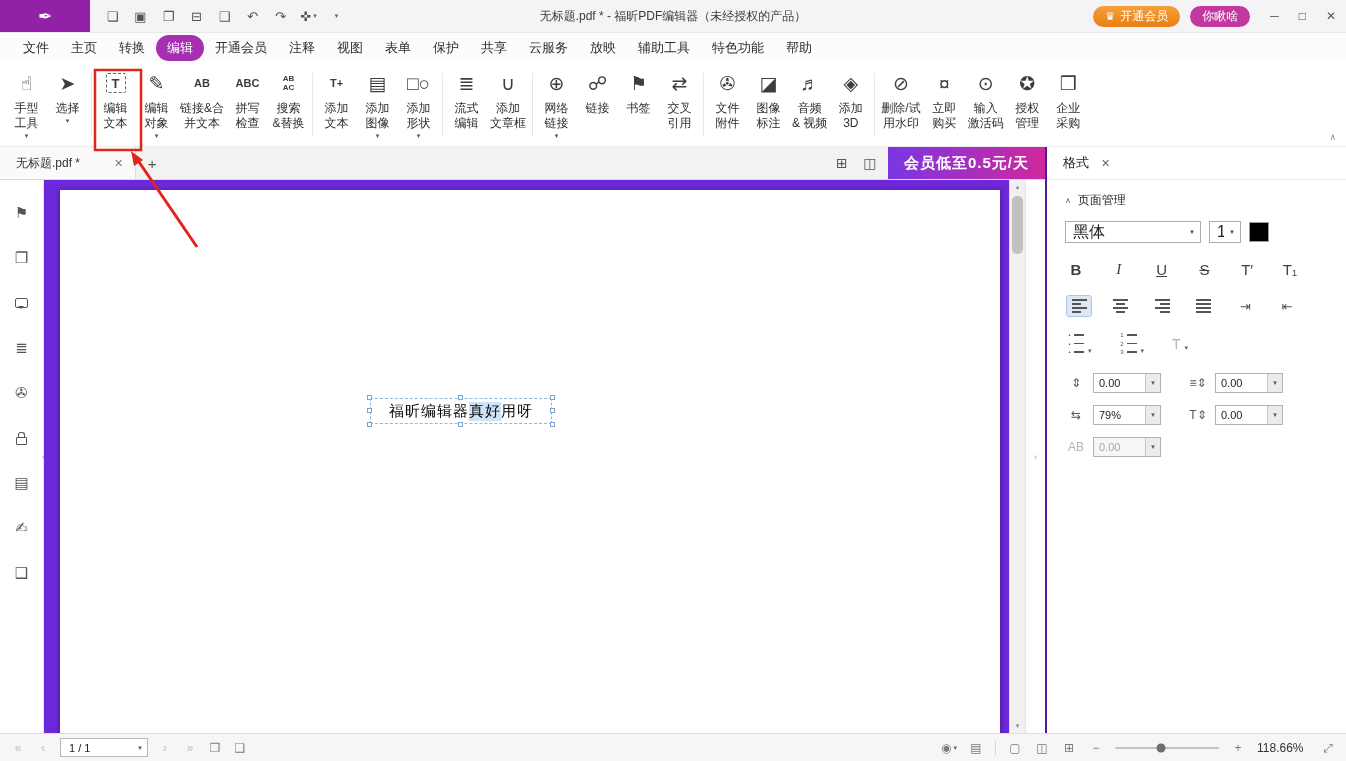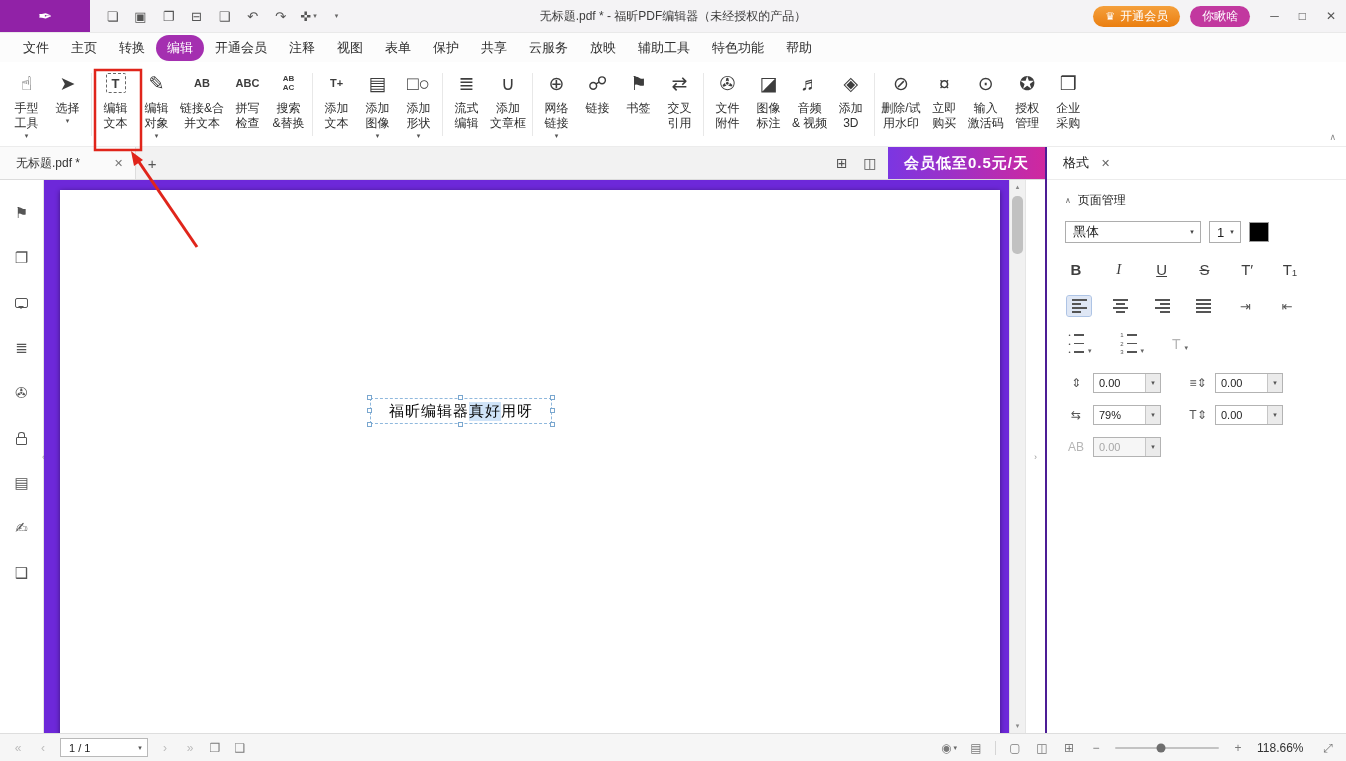--- a/index.html
+++ b/index.html
@@ -82,21 +82,21 @@
 
 .panel{width:301px;border-left:2px solid #4c1d95;background:#fff;display:flex;flex-direction:column}
 .panel-head{height:33px;border-bottom:1px solid #ececec;display:flex;align-items:center;padding:0 16px;gap:12px}
 .panel-head .t{font-size:13px;color:#222}
 .panel-head .x{color:#666;font-size:11px}
 .panel-body{padding:12px 18px;display:flex;flex-direction:column}
 .sect{display:flex;align-items:center;gap:7px;margin-bottom:12px;color:#1f1f1f}
 .sect .chev{font-size:8px;color:#666}
 .fontrow{display:flex;align-items:center;gap:8px;margin-bottom:18px}
 .combo{height:22px;border:1px solid #adadad;background:#fff;display:flex;align-items:center}
-.combo .v{flex:1;padding:0 7px;font-size:13px;color:#222;white-space:nowrap;overflow:hidden}
+.combo .v{flex:1;padding:0 7px;font-size:16px;color:#222;white-space:nowrap;overflow:hidden}
 .combo .dd{width:16px;align-self:stretch;display:flex;align-items:center;justify-content:center;font-size:7px;color:#444}
 .combo.font{width:136px}.combo.size{width:32px}
 .swatch{width:20px;height:20px;background:#000;border:1px solid #9c9c9c}
 .stylerow{display:flex;justify-content:space-between;width:232px;margin:0 2px 18px;font-size:15px;color:#3f3f3f;align-items:center}
 .stbtn{min-width:18px;text-align:center}
 .st-b{font-weight:700}.st-i{font-style:italic;font-family:"Liberation Serif","DejaVu Serif",serif}
 .st-u{text-decoration:underline}.st-s{text-decoration:line-through}
 .alignrow{display:flex;justify-content:space-between;width:232px;align-items:center;margin:0 2px 16px}
 .tool{width:24px;height:20px;display:flex;align-items:center;justify-content:center;border-radius:2px}
 .tool.active{background:#dfe7f5;outline:1px solid #aec4e5}

